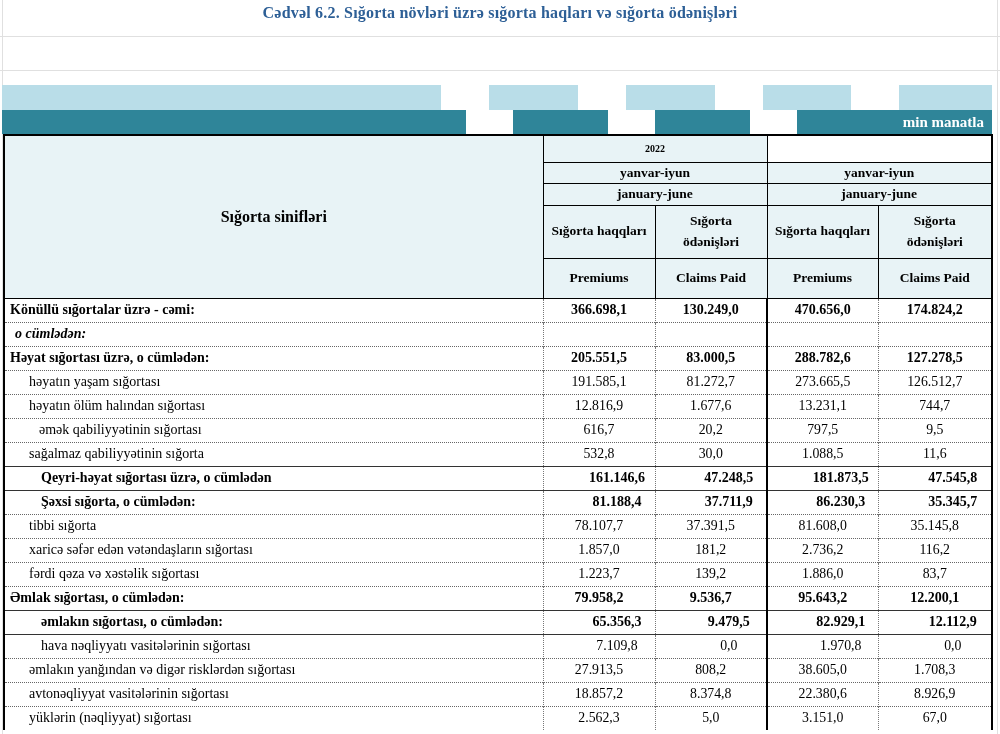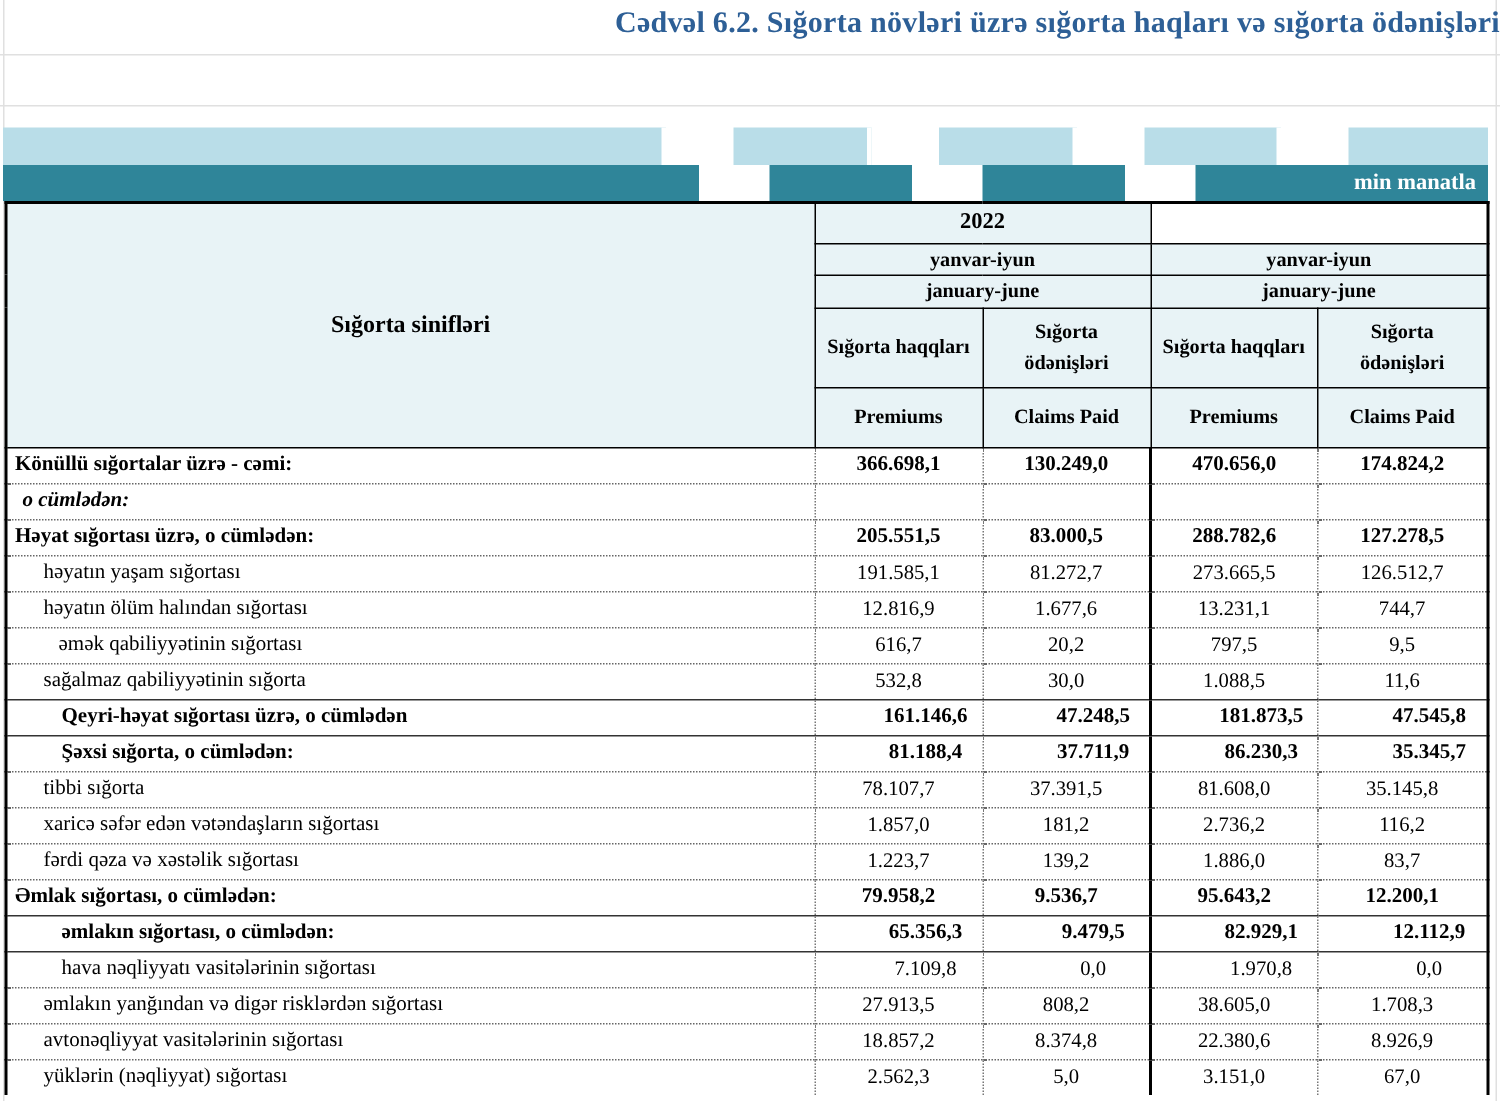--- a/index.html
+++ b/index.html
@@ -10,41 +10,41 @@
     --title-en:#3e74b0;
     --line:#e0e0e0;
   }
   *{margin:0;padding:0;box-sizing:border-box;}
   html,body{width:1000px;height:734px;overflow:hidden;background:#fff;
     font-family:"Liberation Serif","DejaVu Serif",serif;color:#000;}
   .page{position:relative;width:1000px;height:734px;background:#fff;}
   .hairline-v{position:absolute;top:0;bottom:0;width:1px;background:var(--line);}
   .hairline-h{position:absolute;left:0;right:0;height:1px;background:var(--line);}
 
-  .title-az{position:absolute;top:4px;left:0;width:100%;text-align:right;
-    font-size:20px;font-weight:bold;color:var(--title-az);letter-spacing:.2px;}
+  .title-az{position:absolute;top:4px;left:0;width:100%;text-align:center;
+    font-size:16px;font-weight:bold;color:var(--title-az);letter-spacing:.2px;}
   .title-en{position:absolute;top:39px;left:0;width:100%;text-align:center;
     font-size:20px;color:var(--title-en);}
 
   .band{position:absolute;left:2px;width:990px;display:flex;gap:45px;}
   .band-blue{top:85px;height:25px;}
   .band-blue .bcell{background:var(--band);border-right:3px solid #fff;}
   .band-blue .bcell:last-child{border-right:none;}
   .band-teal{top:110px;height:24px;}
   .band-teal .bcell{background:var(--teal);border-right:2px solid #fff;}
   .band-teal .bcell:last-child{border-right:none;display:flex;align-items:center;
     justify-content:flex-end;padding-right:8px;color:#fff;font-weight:bold;font-size:15px;}
 
   .tbl-wrap{position:absolute;left:3px;top:134px;width:990px;}
   table{border-collapse:collapse;table-layout:fixed;width:989px;}
   table{border-top:2px solid #000;border-left:2px solid #000;border-right:2px solid #000;}
   thead th{border:1px solid #000;background:var(--hdr);font-weight:bold;
     text-align:center;vertical-align:middle;}
   th.rowhead{font-size:16px;}
-  th.year{font-size:15px;text-align:center;}
+  th.year{font-size:10px;text-align:center;}
   th.year-empty{background:#fff;}
   th.period{font-size:13.5px;}
   th.sub{font-size:13.5px;line-height:1.5;padding:2px 6px;}
   th.sub2{font-size:13.5px;}
   tr.hr1{height:27px;} tr.hr2{height:21px;} tr.hr3{height:22px;}
   tr.hr4{height:53px;} tr.hr5{height:40px;}
 
   tbody tr{height:24px;}
   tbody td{vertical-align:middle;}
   tbody tr.sep-dotted td{border-top:1px dotted #666;}

